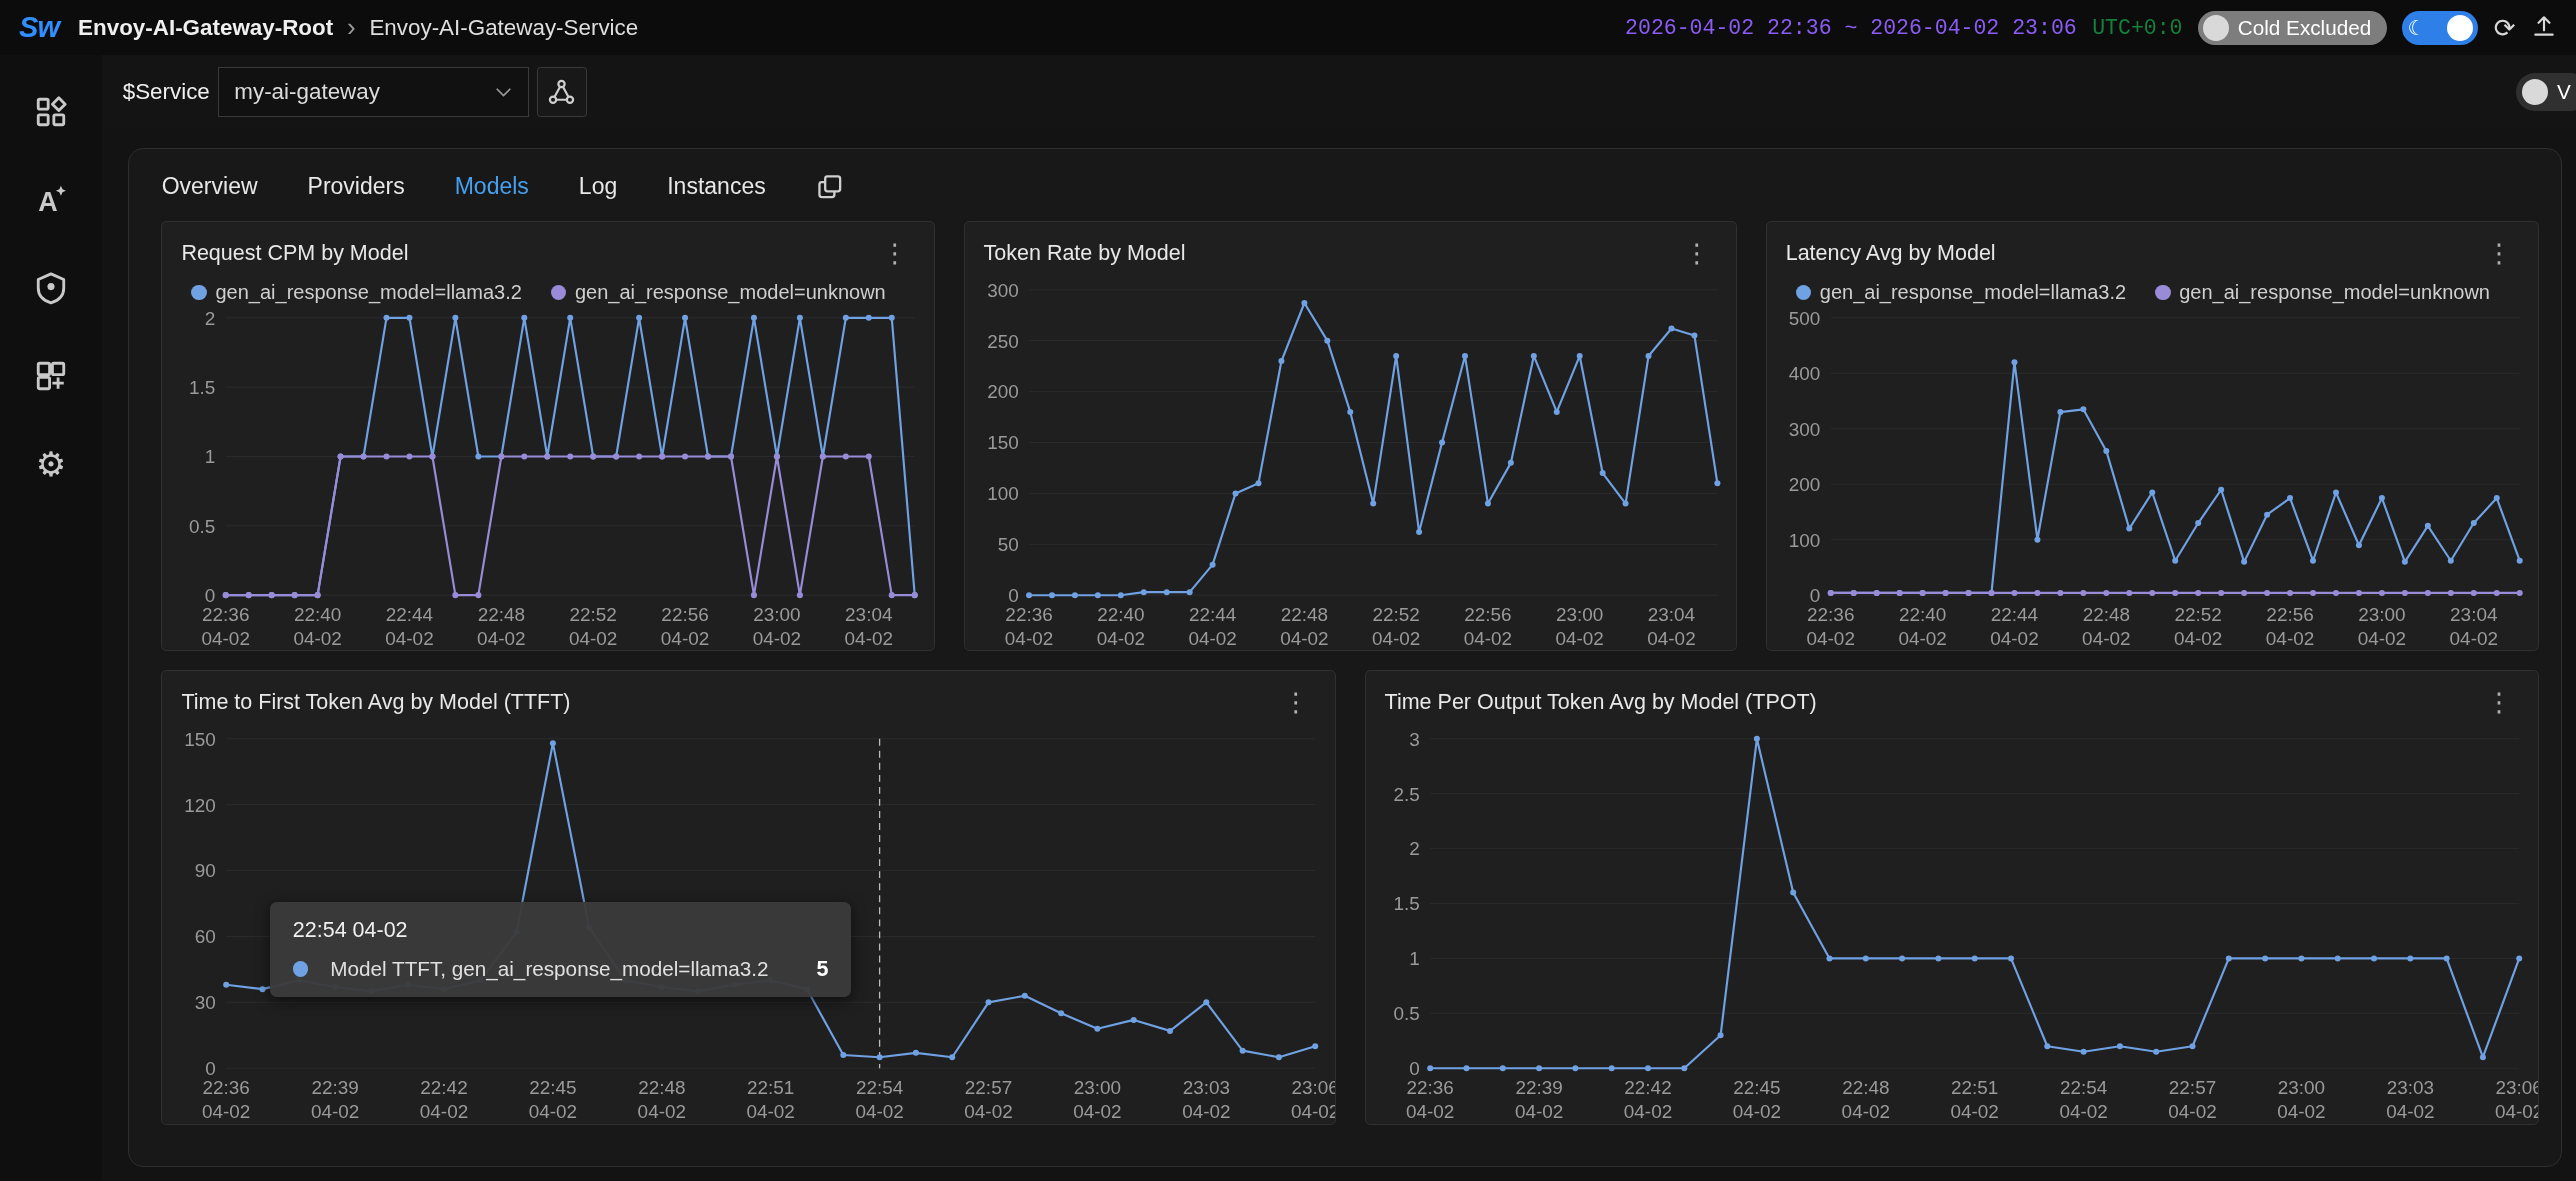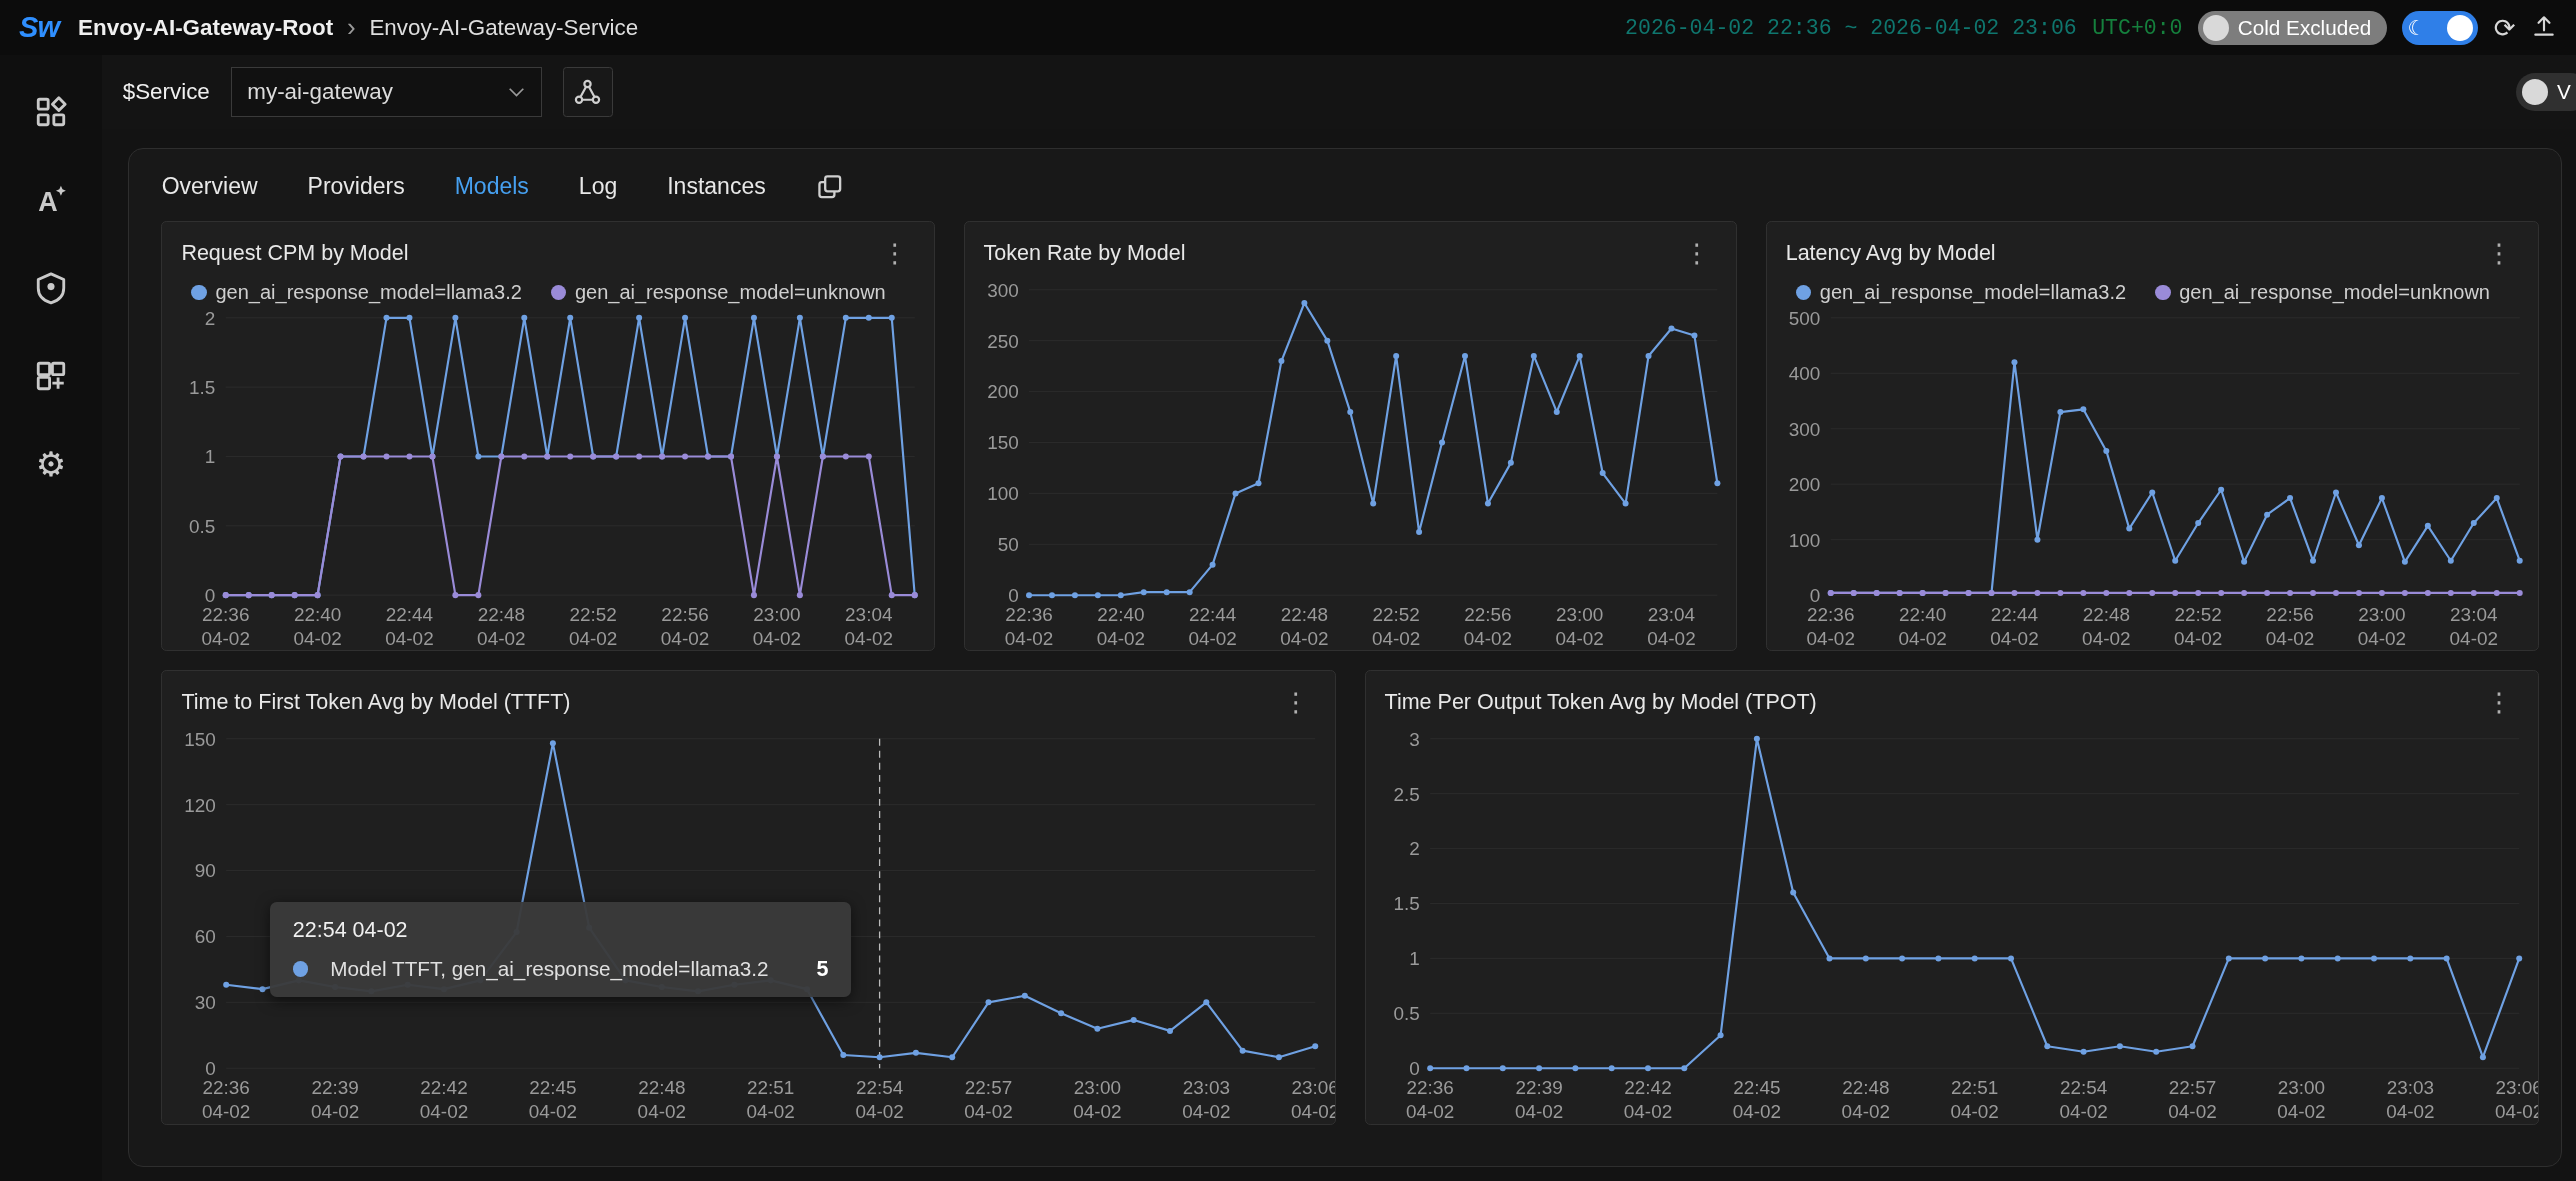--- a/index.html
+++ b/index.html
@@ -7,39 +7,39 @@
   svg { font-family: "Liberation Sans", sans-serif; }
 
   
   .topbar { height: 55px; background: #0c0c0c; display: flex; align-items: center; padding: 0 19px; gap: 19px; }
   .logo { font-size: 29px; font-weight: bold; font-style: italic; color: #2f8fff; letter-spacing: -0.9px; }
   .crumb { display: flex; align-items: center; gap: 13.8px; font-size: 22.4px; }
   .crumb-root { font-weight: bold; color: #f0f0f0; }
   .crumb-sep { color: #9a9a9a; font-size: 26px; }
   .crumb-svc { color: #dedede; }
   .topbar-right { margin-left: auto; display: flex; align-items: center; gap: 15.5px; }
-  .time-range { font-family: "Liberation Mono", monospace; font-size: 21.5px; color: #0f766e; }
+  .time-range { font-family: "Liberation Mono", monospace; font-size: 21.5px; color: #8b5cf6; }
   .utc { font-family: "Liberation Mono", monospace; font-size: 21.5px; color: #15803d; }
   .pill-cold { height: 34px; border-radius: 17px; background: #7d7d7d; display: flex; align-items: center; gap: 8.6px; padding: 0 15.5px 0 5.2px; }
   .knob { width: 26px; height: 26px; border-radius: 50%; background: #d9d9d9; flex: 0 0 auto; }
   .pill-cold .lbl { font-size: 20.7px; color: #ffffff; }
   .pill-dark { width: 76px; height: 34px; border-radius: 17px; background: #2f7fe8; display: flex; align-items: center; justify-content: space-between; padding: 0 5.2px; }
   .pill-dark .moon { font-size: 20.7px; color: #fff; }
   .pill-dark .knob { background: #fff; }
   .icon-btn { font-size: 26px; color: #d8d8d8; line-height: 1; }
 
   
   .shell { display: flex; height: 1126px; }
   .sidebar { width: 102px; background: #0f0f0f; padding-top: 38px; display: flex; flex-direction: column; align-items: center; gap: 50px; flex: 0 0 auto; }
   .side-icon { width: 38px; height: 38px; color: #c9c9c9; display: flex; align-items: center; justify-content: center; font-size: 34px; }
   .side-icon svg { width: 34px; height: 34px; }
   .content { flex: 1; display: flex; flex-direction: column; min-width: 0; background: #131313; }
 
   
-  .svcbar { height: 74px; display: flex; align-items: center; padding: 0 17px 0 20.7px; gap: 21px; position: relative; background: #141414; overflow: hidden; }
+  .svcbar { height: 74px; display: flex; align-items: center; padding: 0 17px 0 20.7px; gap: 8px; position: relative; background: #141414; overflow: hidden; }
   .svc-label { font-size: 22.4px; color: #f0f0f0; }
   .select { width: 311px; height: 50px; background: #111; border: 0.9px solid #3a3a3a; border-radius: 0; display: flex; align-items: center; justify-content: space-between; padding: 0 15.5px; font-size: 22.4px; color: #dcdcdc; }
   .topo-btn { width: 50px; height: 50px; border: 0.9px solid #3a3a3a; border-radius: 3.4px; display: flex; align-items: center; justify-content: center; background: #181818; color: #cfcfcf; }
   .topo-btn svg { width: 29px; height: 29px; }
   .v-toggle { position: absolute; right: -13.8px; top: 18px; height: 38px; border-radius: 19px; background: #303030; display: flex; align-items: center; gap: 8.6px; padding: 0 19px 0 6px; font-size: 20.7px; color: #fff; }
 
   
   .panel { margin: 19px 13.8px 13.8px 26px; border: 0.9px solid #2e2e2e; border-radius: 15px; background: #181818; flex: 1; padding: 0 22.4px 22.4px; display: flex; flex-direction: column; min-height: 0; }
   .tabs { display: flex; align-items: center; gap: 50px; padding: 24px 10.3px 20.7px; }
   .tab { font-size: 23px; color: #e8e8e8; cursor: pointer; }

